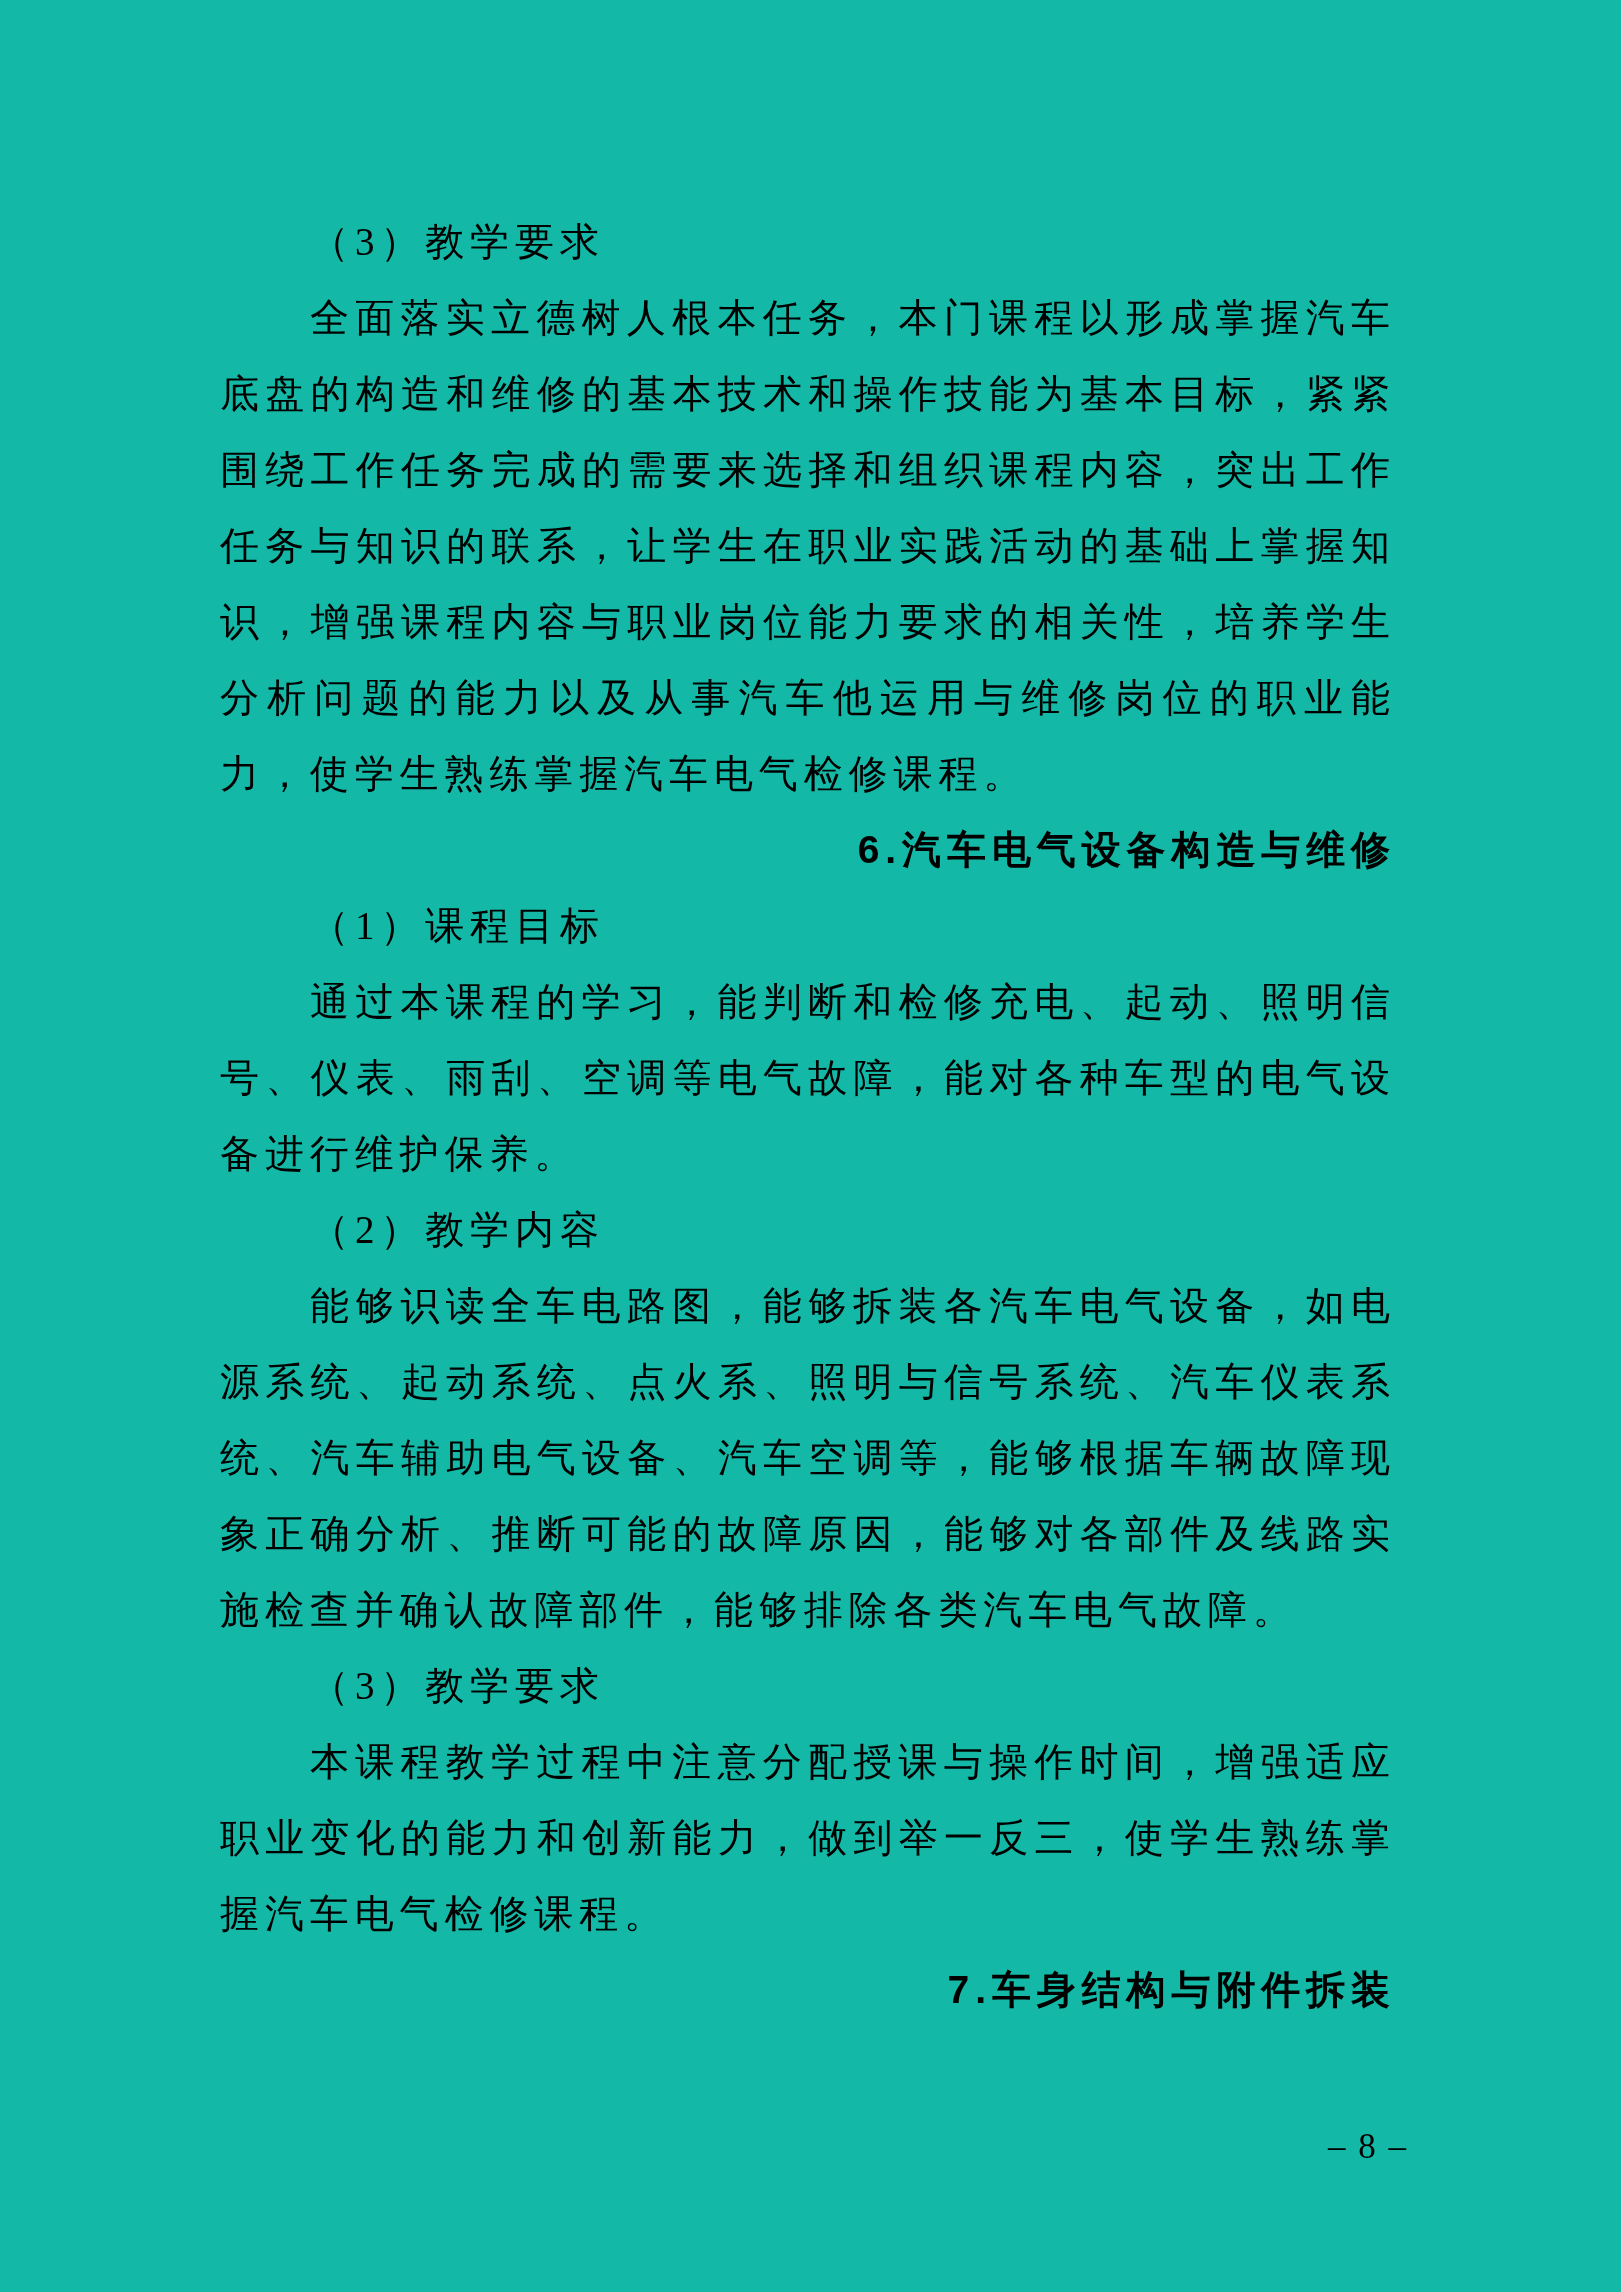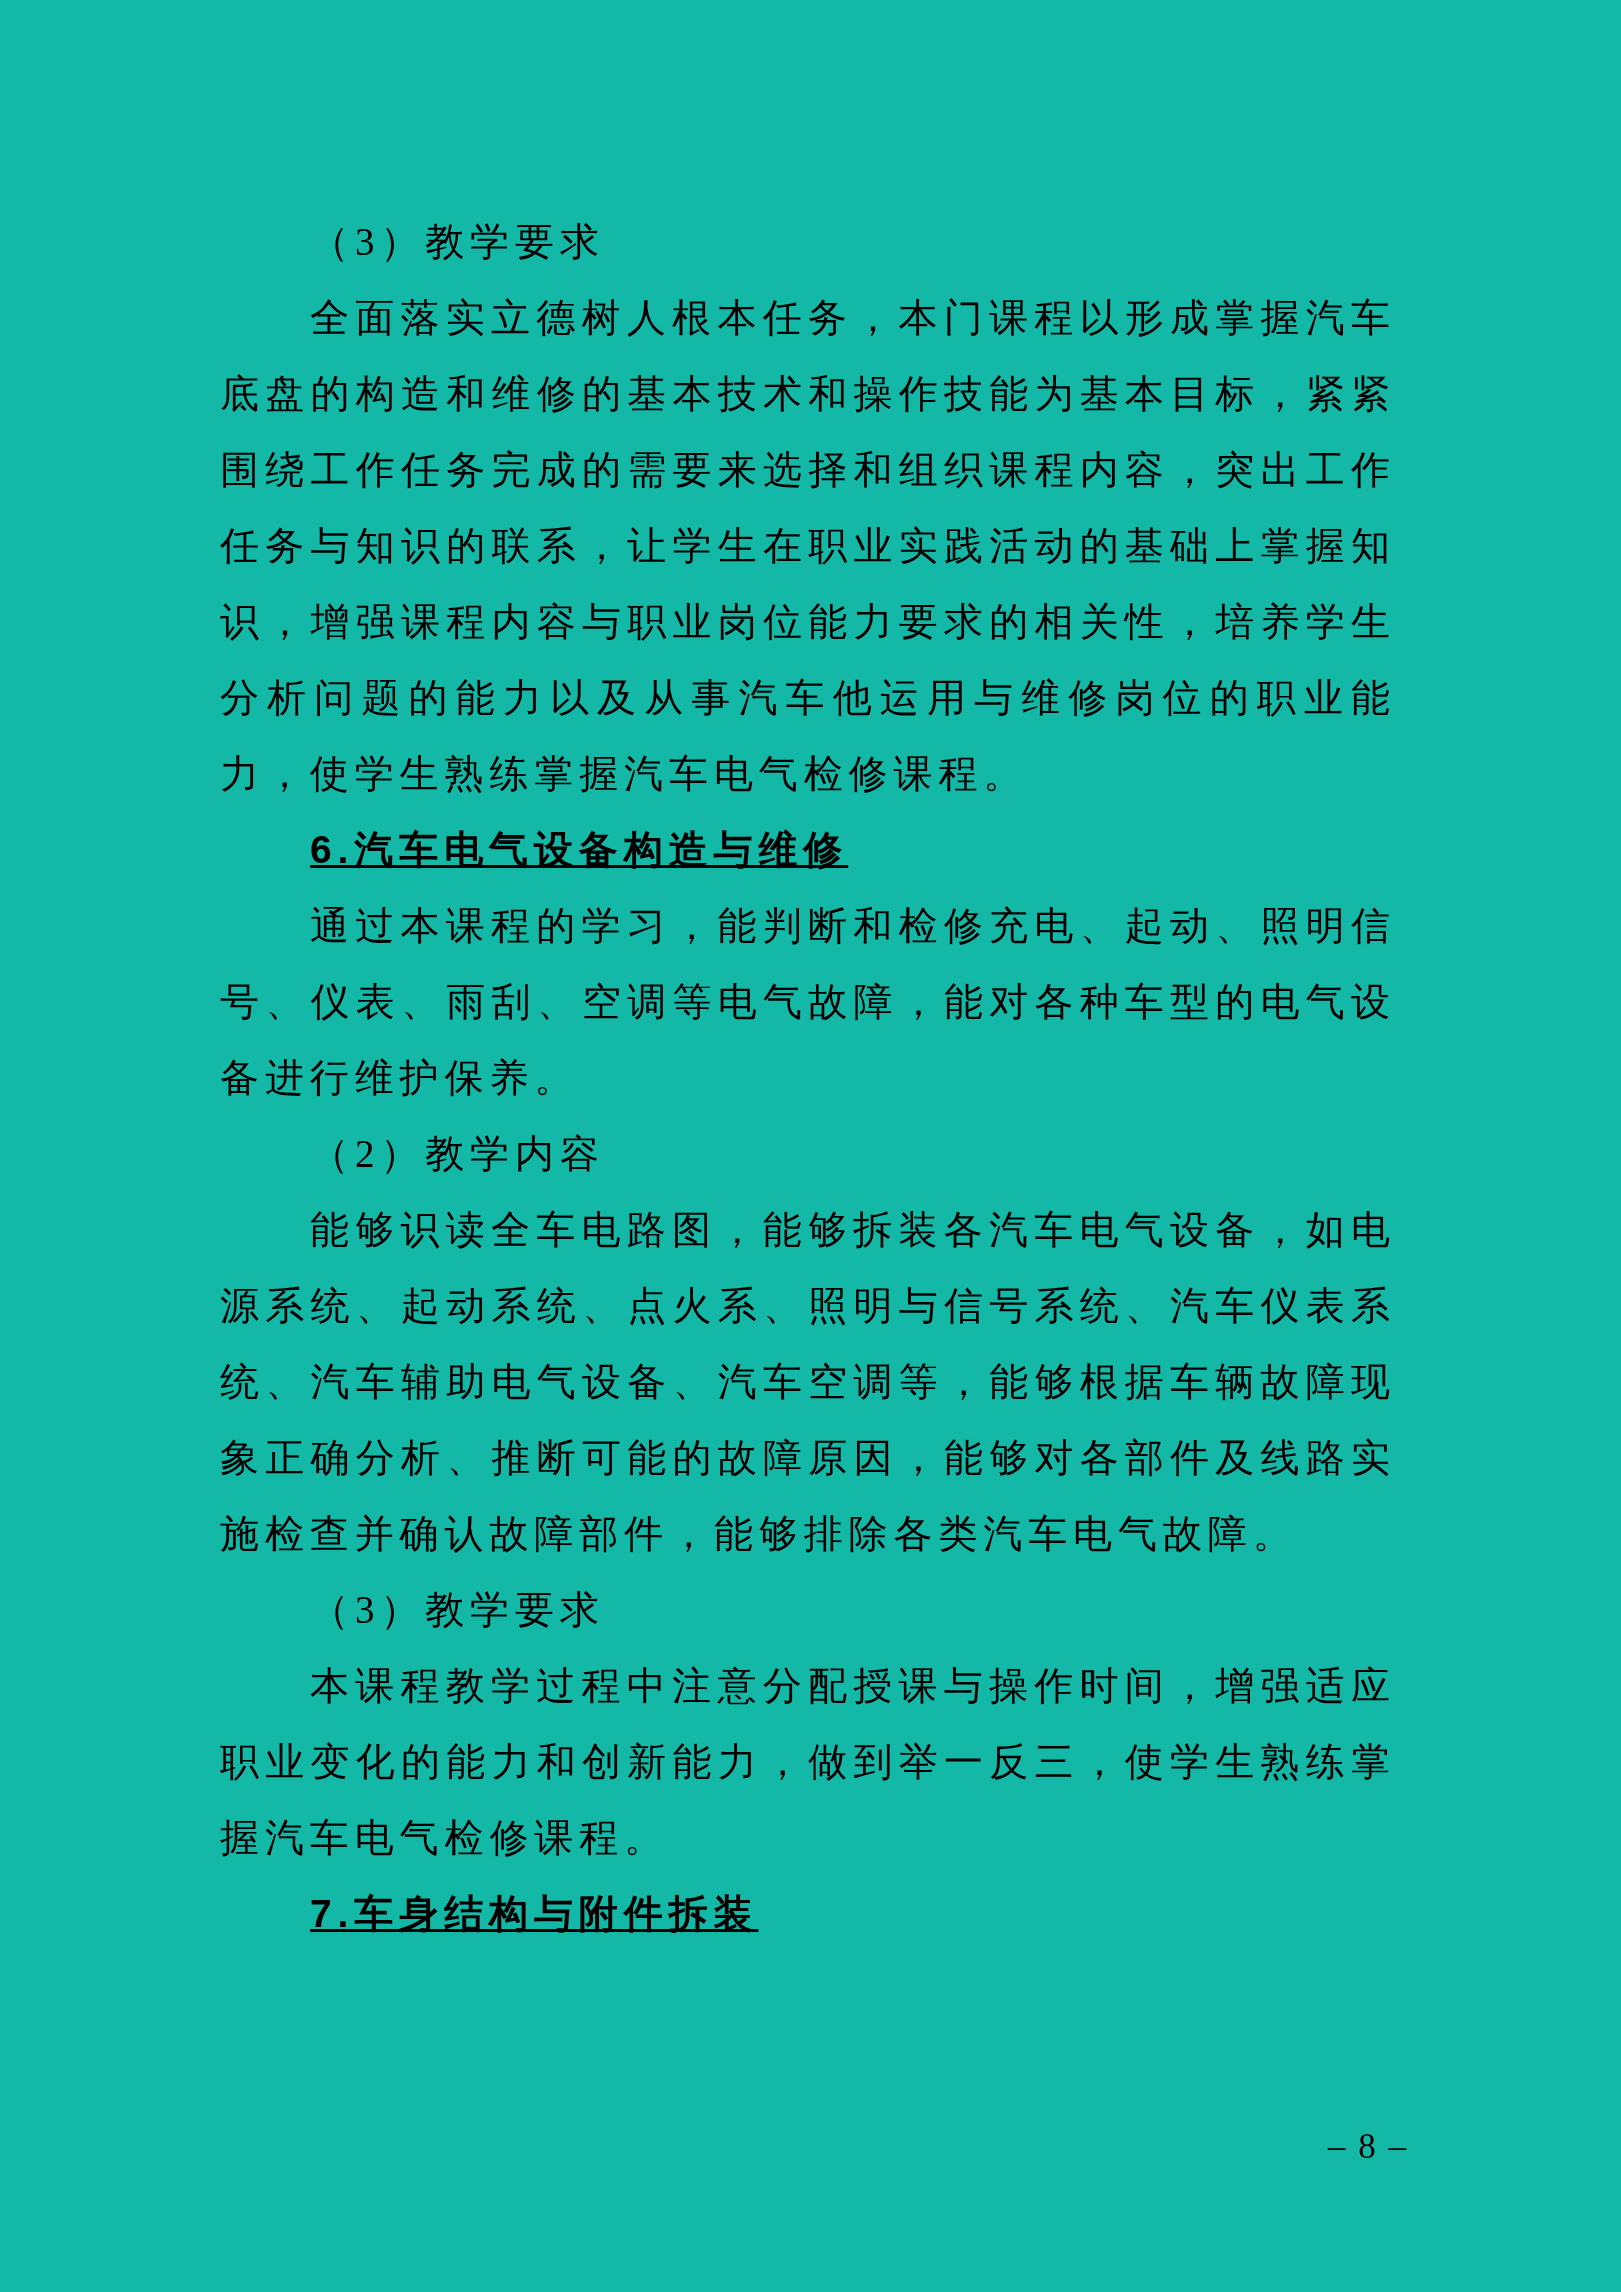--- a/index.html
+++ b/index.html
@@ -35,44 +35,44 @@
     text-align: justify;
     text-justify: inter-ideograph;
     text-indent: 90px;
   }
   .subheading {
     text-indent: 90px;
     text-align: left;
   }
   .heading {
     text-indent: 90px;
-    text-align: left;
+    text-align: right;
     font-weight: 700;
     font-family: "Liberation Sans", "DejaVu Sans", sans-serif;
-    text-decoration: underline;
   }
   .page-footer {
     position: absolute;
     top: 2125px;
     right: 246px;
     font-size: 35px;
     line-height: 43px;
     letter-spacing: 2px;
     color: #000000;
     font-family: "Liberation Serif", "DejaVu Serif", serif;
   }
 </style>
 </head>
 <body>
 
 <div class="page">
   <div class="content">
     <p class="subheading">（3）教学要求</p>
     <p class="body-para">全面落实立德树人根本任务，本门课程以形成掌握汽车底盘的构造和维修的基本技术和操作技能为基本目标，紧紧围绕工作任务完成的需要来选择和组织课程内容，突出工作任务与知识的联系，让学生在职业实践活动的基础上掌握知识，增强课程内容与职业岗位能力要求的相关性，培养学生分析问题的能力以及从事汽车他运用与维修岗位的职业能力，使学生熟练掌握汽车电气检修课程。</p>
     <p class="heading">6.汽车电气设备构造与维修</p>
+    <p class="subheading">（1）课程目标</p>
     <p class="body-para">通过本课程的学习，能判断和检修充电、起动、照明信号、仪表、雨刮、空调等电气故障，能对各种车型的电气设备进行维护保养。</p>
     <p class="subheading">（2）教学内容</p>
     <p class="body-para">能够识读全车电路图，能够拆装各汽车电气设备，如电源系统、起动系统、点火系、照明与信号系统、汽车仪表系统、汽车辅助电气设备、汽车空调等，能够根据车辆故障现象正确分析、推断可能的故障原因，能够对各部件及线路实施检查并确认故障部件，能够排除各类汽车电气故障。</p>
     <p class="subheading">（3）教学要求</p>
     <p class="body-para">本课程教学过程中注意分配授课与操作时间，增强适应职业变化的能力和创新能力，做到举一反三，使学生熟练掌握汽车电气检修课程。</p>
     <p class="heading">7.车身结构与附件拆装</p>
   </div>
 
   <div class="page-footer">– 8 –</div>
 </div>

